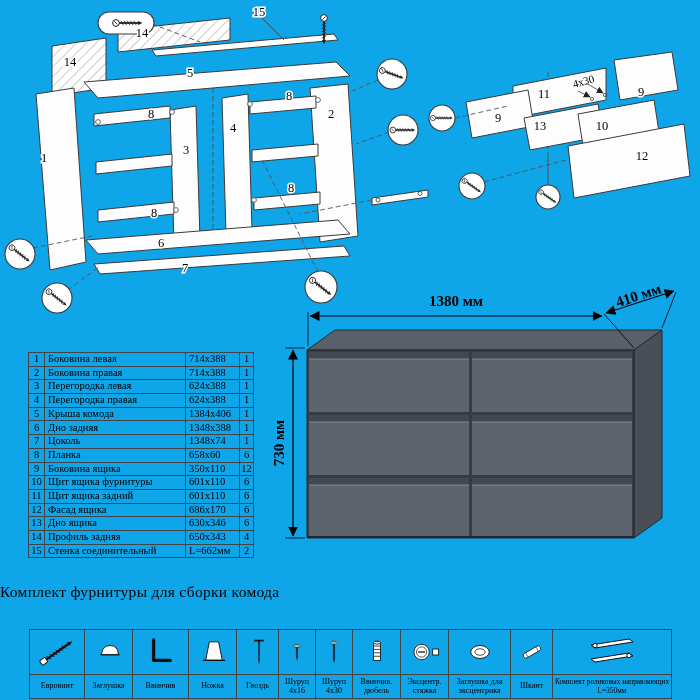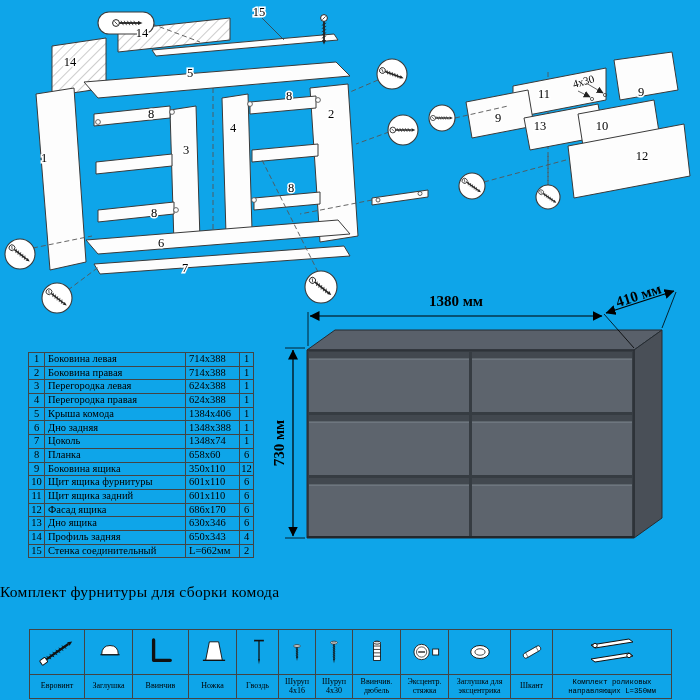--- a/index.html
+++ b/index.html
@@ -33,21 +33,21 @@
   .ext   { stroke:#000; stroke-width:.8; }
 
   
   .hw-title { position:absolute; left:0; top:583px; width:700px; text-align:left;
               font-size:15.5px; letter-spacing:.3px; }
   .hw { position:absolute; left:29px; top:605px; border-collapse:collapse;
         table-layout:fixed; width:642px;margin-top:24px; }
   .hw td { border:1px solid #444; text-align:center; vertical-align:middle; padding:0; overflow:hidden; }
   .hw tr.icons td { height:45px; }
   .hw tr.names td { height:24px; font-size:8px; line-height:1.12; padding:1px; }
-  .hw tr.names td.tiny { font-size:7.3px;font-family:Liberation Mono, monospace; }
+  .hw tr.names td.tiny { font-size:7.3px; }
   .hw tr.qty td   { height:19px; font-size:12.5px; }
   .hw svg { display:block; margin:0 auto; }
   .hwi { stroke:#111; fill:#fff; }
 </style>
 </head>
 <body>
 
 <div class="page">
 
   <svg class="abs" style="left:0;top:0" width="430" height="350" viewBox="0 0 430 350">

